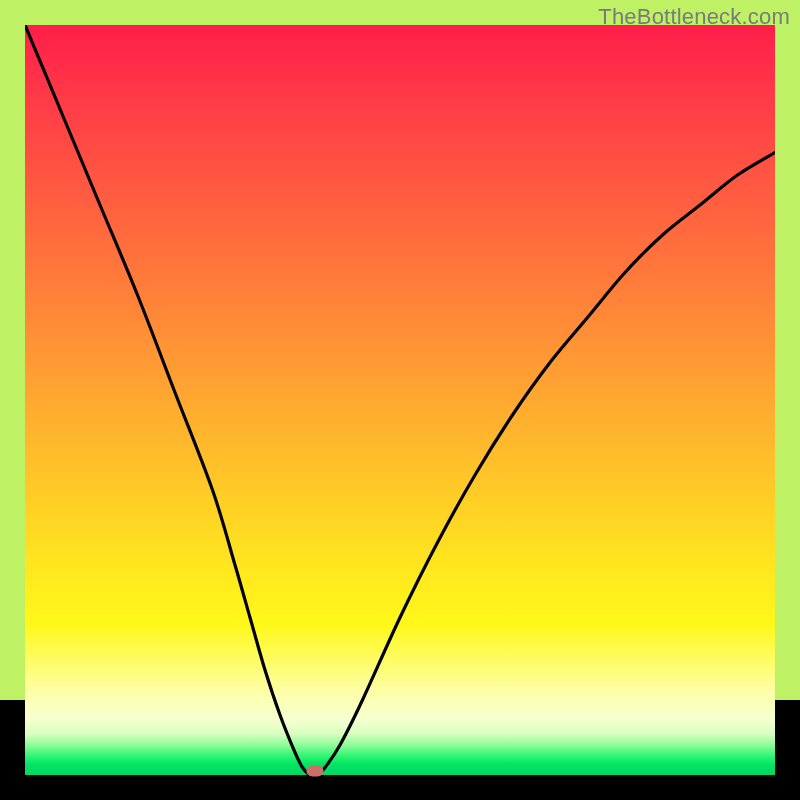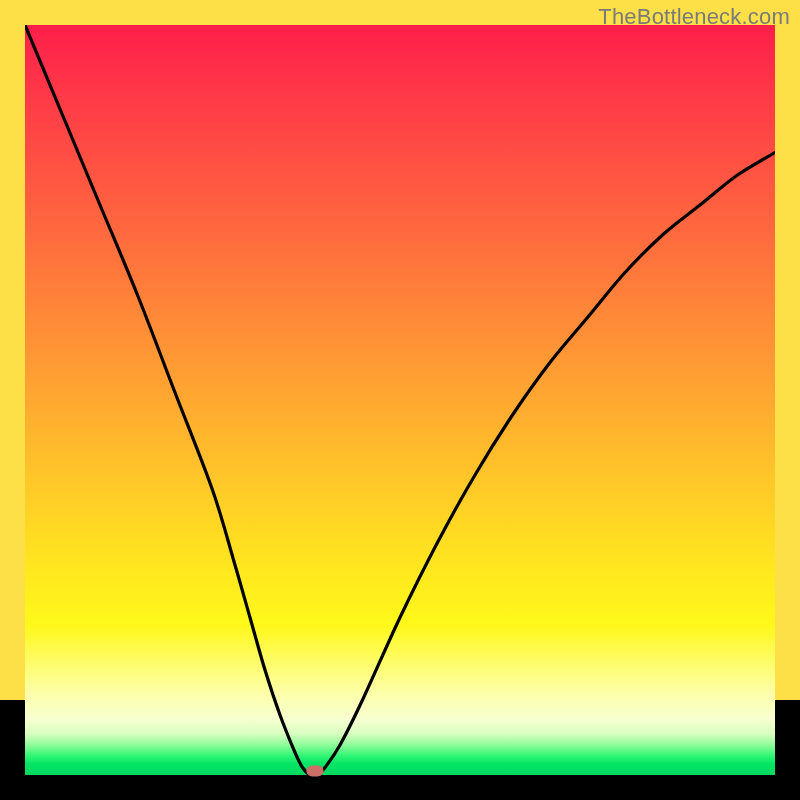--- a/index.html
+++ b/index.html
@@ -10,21 +10,21 @@
     background: #000;
     overflow: hidden;
     font-family: Arial, Helvetica, sans-serif;
   }
   .frame {
     position: absolute;
     left: 0;
     top: 0;
     width: 800px;
     height: 700px;
-    background: #fde047;
+    background: #bef264;
   }
   .plot-area {
     position: absolute;
     left: 25px;
     top: 25px;
     width: 750px;
     height: 750px;
     
     background: linear-gradient(
       to bottom,

